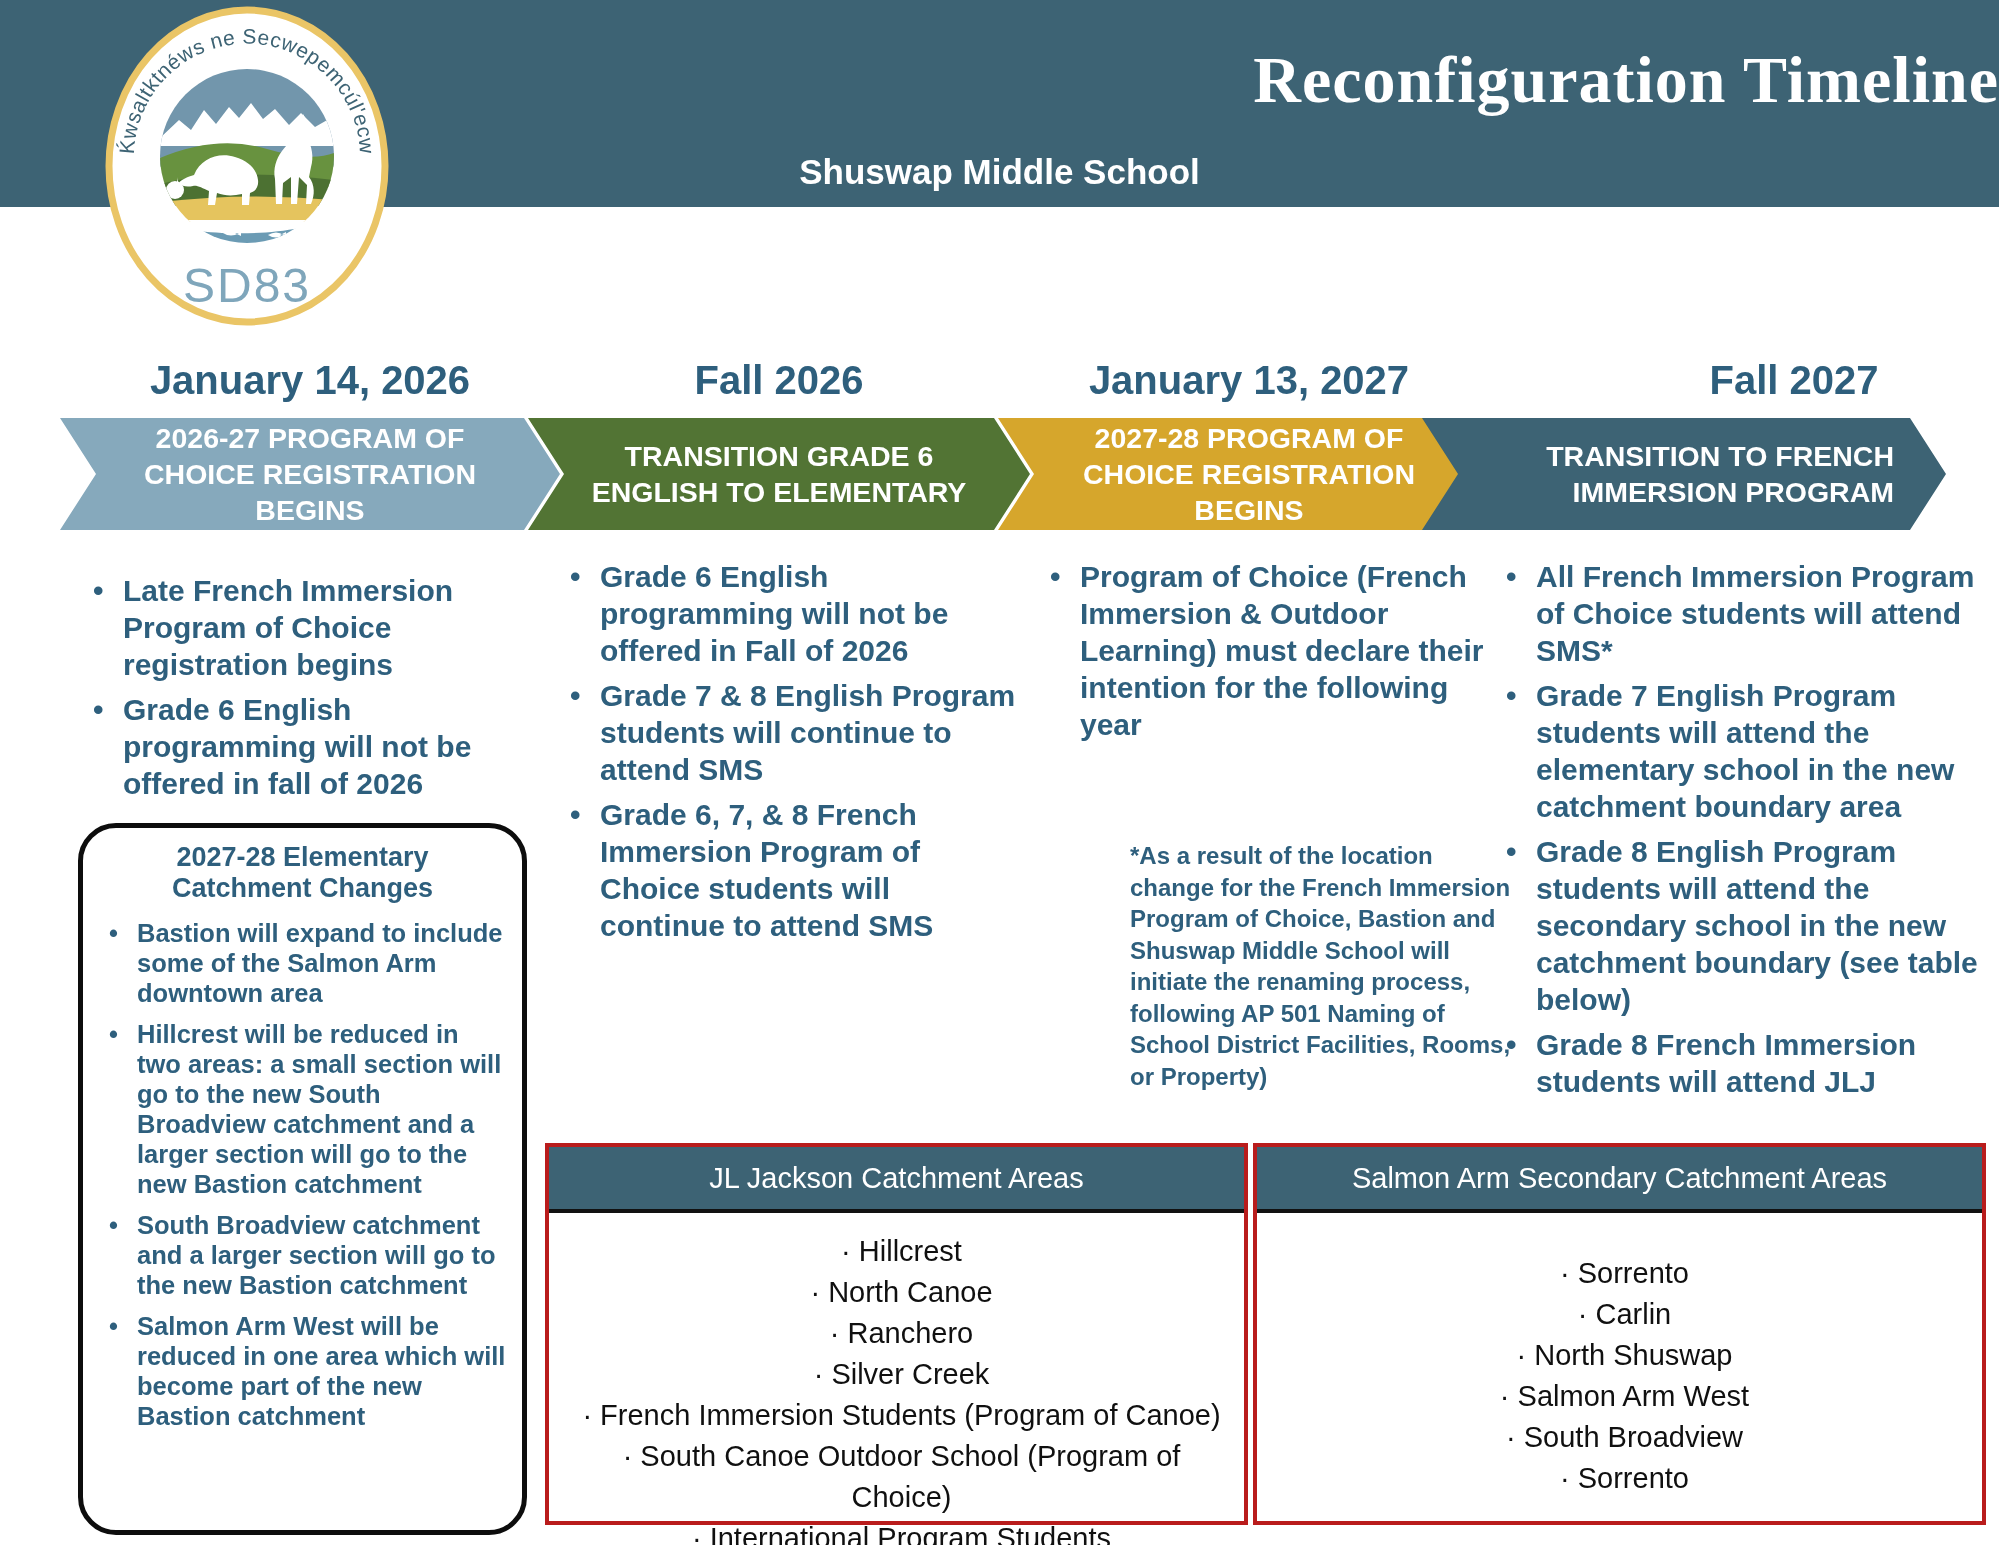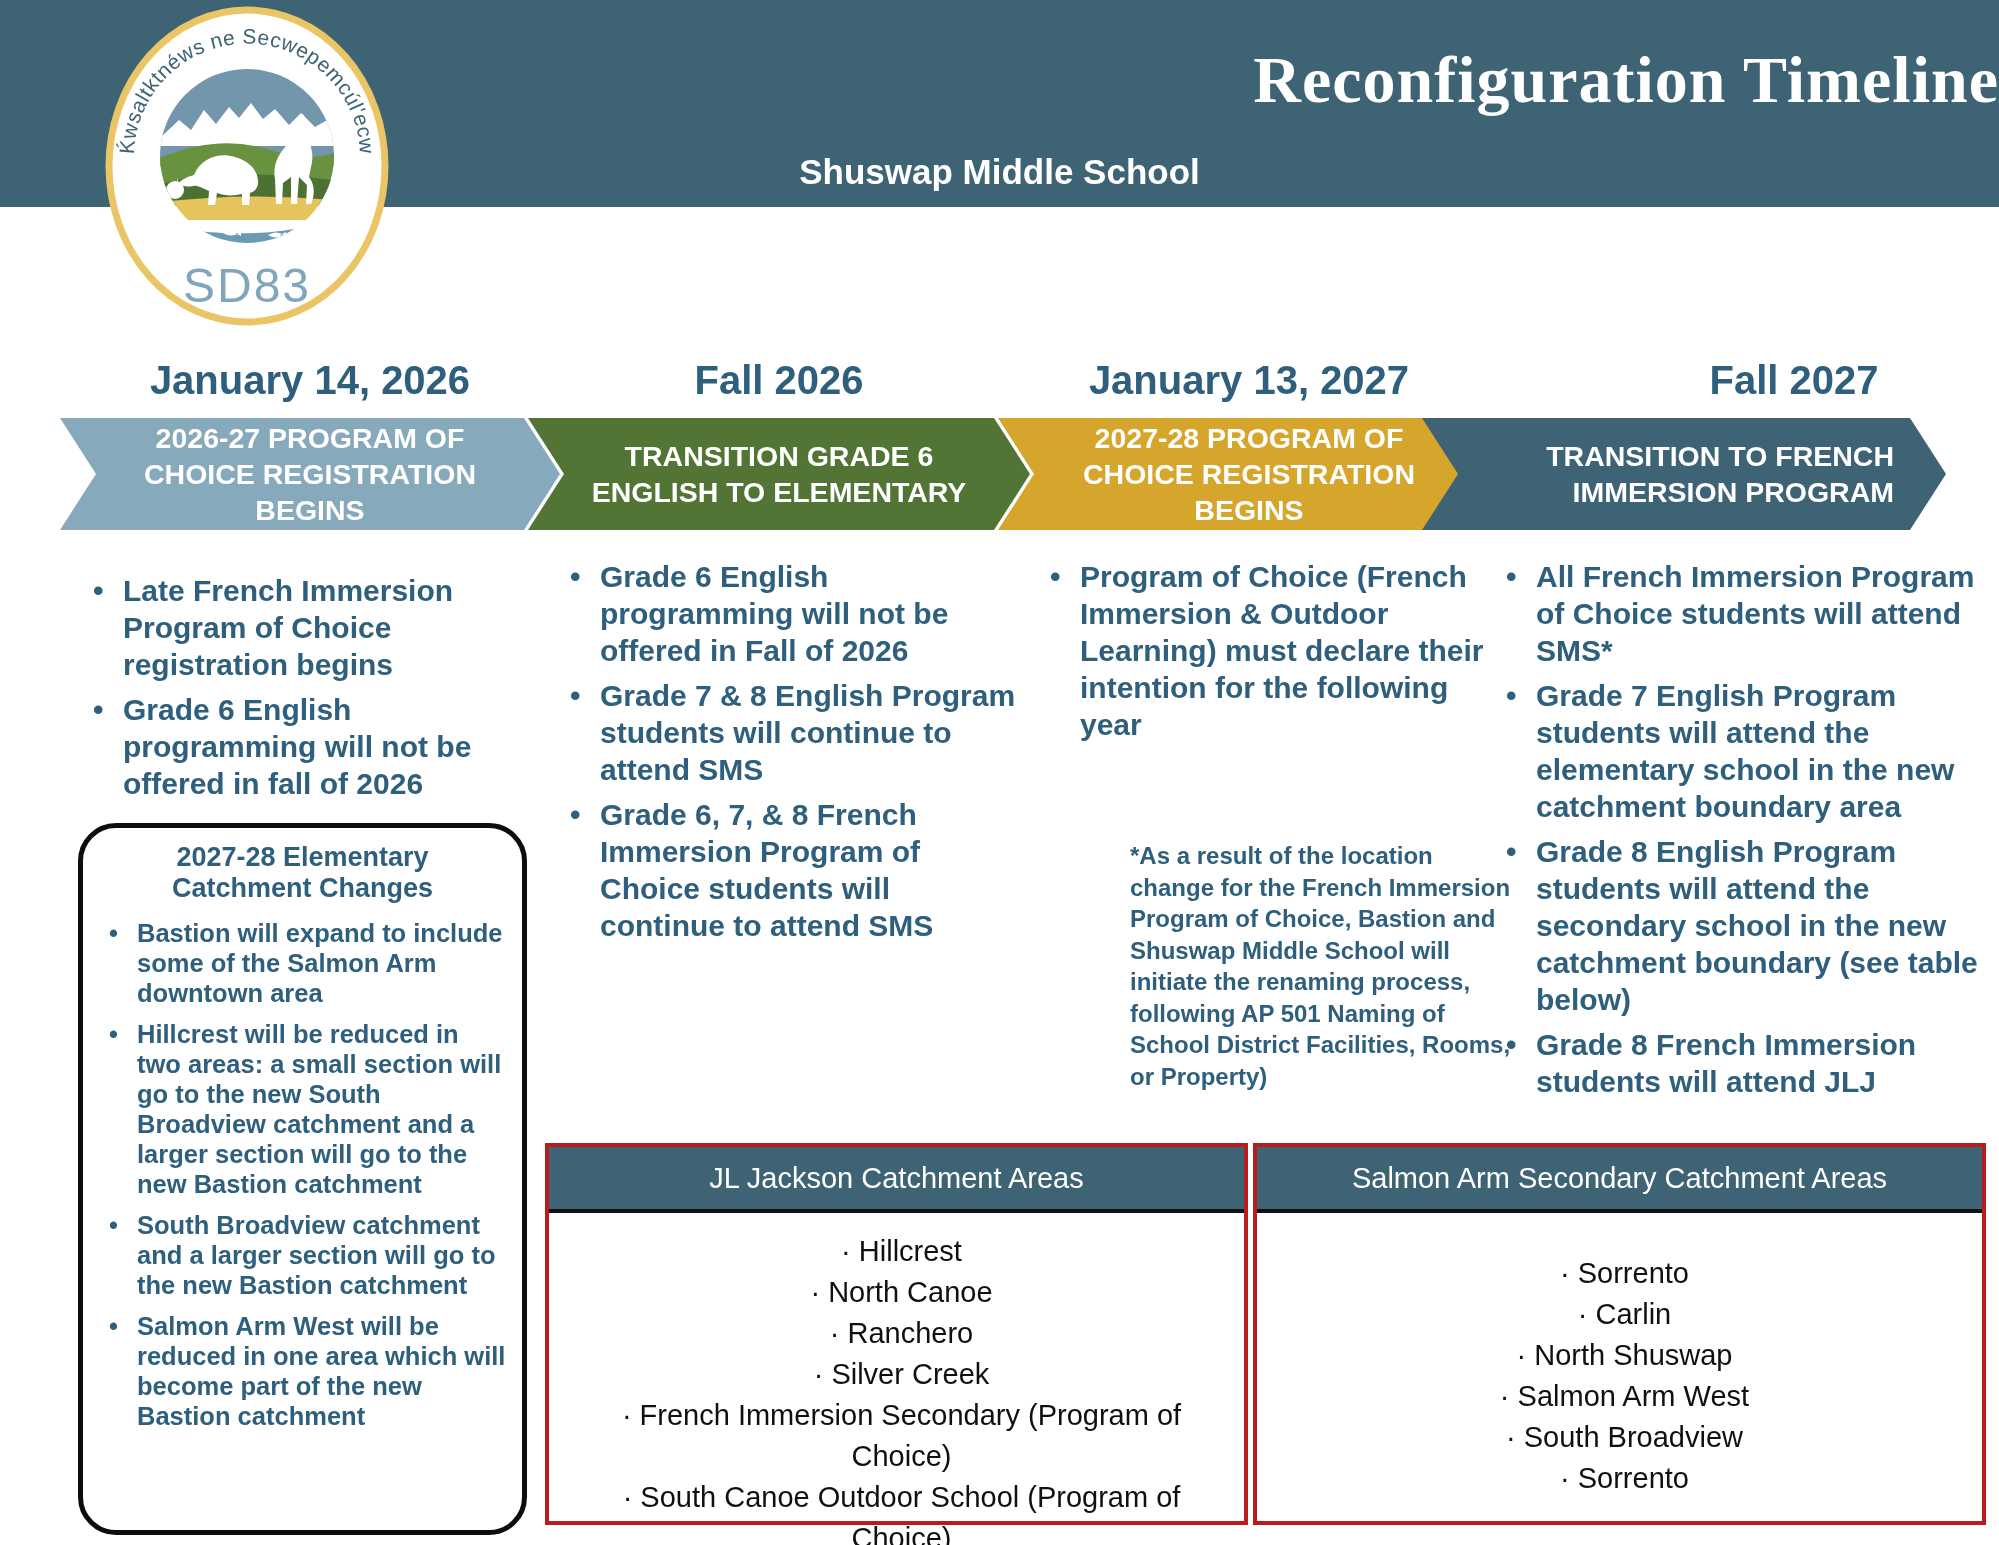--- a/index.html
+++ b/index.html
@@ -172,21 +172,21 @@
       </ul>
   </div>
 
   <div class="tbl tbl-left">
     <div class="tbl-head">JL Jackson Catchment Areas</div>
     <ul>
         <li>Hillcrest</li>
         <li>North Canoe</li>
         <li>Ranchero</li>
         <li>Silver Creek</li>
-        <li>French Immersion Secondary (Program of Choice)</li>
+        <li>French Immersion Students (Program of Canoe)</li>
         <li>South Canoe Outdoor School (Program of Choice)</li>
         <li>International Program Students</li>
       </ul>
   </div>
   <div class="tbl tbl-right">
     <div class="tbl-head">Salmon Arm Secondary Catchment Areas</div>
     <ul>
         <li>Sorrento</li>
         <li>Carlin</li>
         <li>North Shuswap</li>

